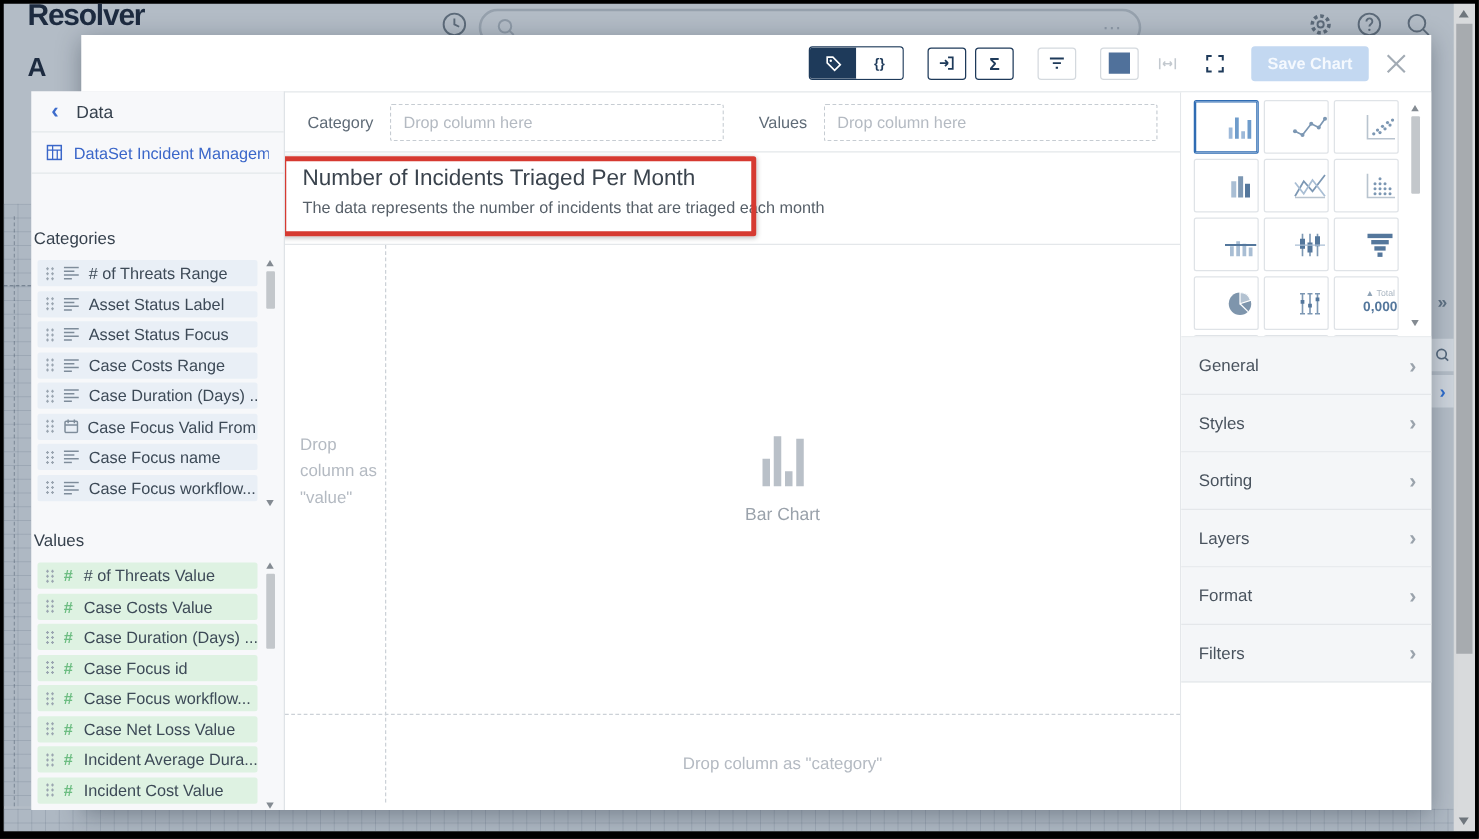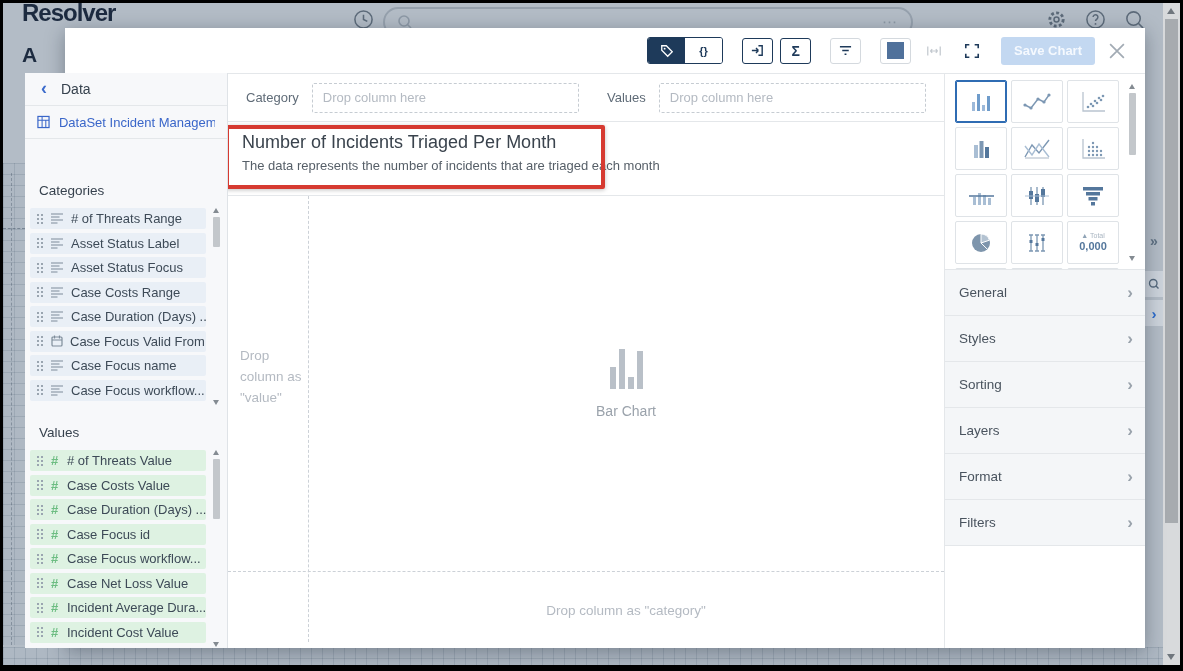--- a/index.html
+++ b/index.html
@@ -67,21 +67,21 @@
   .ph-bars i{display:block;width:6px;background:#b9c0c8}
   .ph-label{font-size:14px;color:#9aa2ab}
   .cat-dropzone{position:absolute;left:0;right:0;bottom:0;height:77px;border-top:1px dashed #ccd1d7;display:flex;align-items:center;justify-content:center;padding-left:80px;font-size:13.5px;color:var(--ph)}
 
   
   .right-panel{width:200px;background:#fff;display:flex;flex-direction:column}
   .rp-header{height:30px;background:var(--panelbg);border-bottom:1px solid var(--border);display:flex;align-items:center;padding:0 14px;font-size:14px;color:var(--txt)}
   .rp-header svg{margin-left:auto}
   .tiles-wrap{height:195px;position:relative;overflow:hidden;padding:6px 0 0 10px}
   .tiles{width:168px;display:flex;flex-wrap:wrap}
-  .tile{width:52px;height:43px;border:1px solid #dfe3e7;border-radius:2px;background:#fff;margin:0 4px 4px 0;display:flex;align-items:center;justify-content:center}
+  .tile{width:52px;height:43px;border:1px solid #dfe3e7;border-radius:2px;background:#fff;margin:0 4px 4px 0;display:flex;align-items:center;justify-content:flex-end}
   .tile.sel{border:1px solid #2f6cb3;box-shadow:inset 0 0 0 1px #2f6cb3}
   .kpi{display:flex;flex-direction:column;align-items:center;line-height:1.2}
   .kpi-cap{font-size:7px;color:#aab6c2}
   .kpi-cap .arr{color:#8fa3b6}
   .kpi-val{font-size:11px;color:var(--icondark);font-weight:600}
   .mini-scroll{position:absolute;right:8px;top:10px;bottom:8px;width:9px}
   .ms-thumb{position:absolute;left:1px;width:7px;background:#c3c7cb;border-radius:1px}
   .ms-up{position:absolute;left:1px;top:0;width:0;height:0;border-left:3.5px solid transparent;border-right:3.5px solid transparent;border-bottom:5px solid #848b92}
   .ms-down{position:absolute;left:1px;bottom:0;width:0;height:0;border-left:3.5px solid transparent;border-right:3.5px solid transparent;border-top:5px solid #848b92}
   .accordion{border-top:1px solid var(--border)}
@@ -92,21 +92,21 @@
   .data-panel{position:absolute;left:22px;top:70px;width:203px;height:575px;background:#f7f8fa;border-right:1px solid #dfe3e7;z-index:20}
   .dp-row{display:flex;align-items:center;border-bottom:1px solid var(--border);padding:0 12px}
   .dp-back{height:33px}
   .dp-back .chev{color:#3d6ccc;font-size:18px;font-weight:700;margin:0 14px 2px 4px}
   .dp-back .lbl{font-size:14px;color:var(--txt)}
   .dp-dataset{height:33px;color:var(--blue)}
   .dp-dataset .lbl{font-size:13px;margin-left:9px;white-space:nowrap;overflow:hidden;text-overflow:clip;max-width:160px}
   .dp-search{height:34px}
   .dp-search input{flex:1;border:none;background:transparent;outline:none;font-size:13px;color:var(--txt);font-family:"Liberation Sans",sans-serif}
   .dp-search input::placeholder{color:#a9b1ba}
-  .dp-sec-label{position:absolute;left:14px;font-size:13.5px;color:var(--txt)}
+  .dp-sec-label{position:absolute;left:2px;font-size:13.5px;color:var(--txt)}
   .dp-list{position:absolute;left:5px;width:176px}
   .dp-item{height:21px;border-radius:2px;display:flex;align-items:center;padding:0 6px;margin-bottom:3.5px;font-size:13px;color:#3d4a57;white-space:nowrap;overflow:hidden}
   .dp-item.cat{background:#e9eff6}
   .dp-item.val{background:#def2e2}
   .drag-dots{width:8px;height:12px;flex:none;background-image:radial-gradient(#9aa5b0 1px,transparent 1.15px);background-size:4px 4px;margin-right:7px}
   .dp-item .icn{flex:none;margin-right:7px;display:flex}
   .dp-item .hash{color:#6dbd82;font-weight:700;font-size:13px;flex:none;margin-right:7px;width:9px}
   .list-scroll{position:absolute;right:6px;width:9px}
 </style>
 </head>

